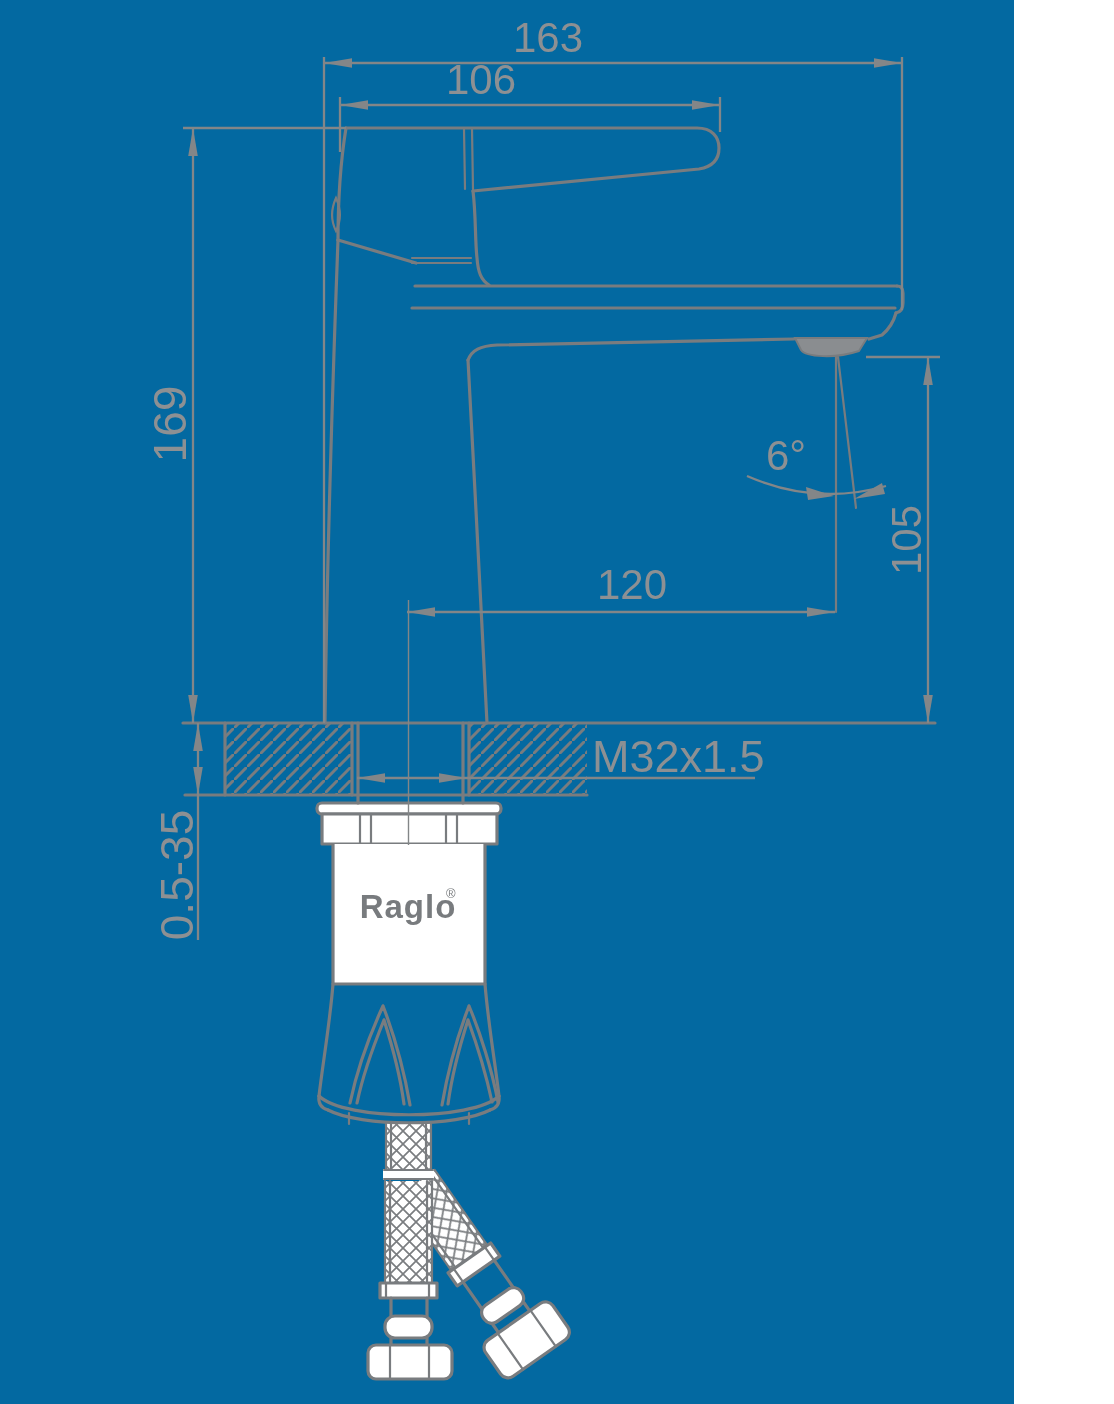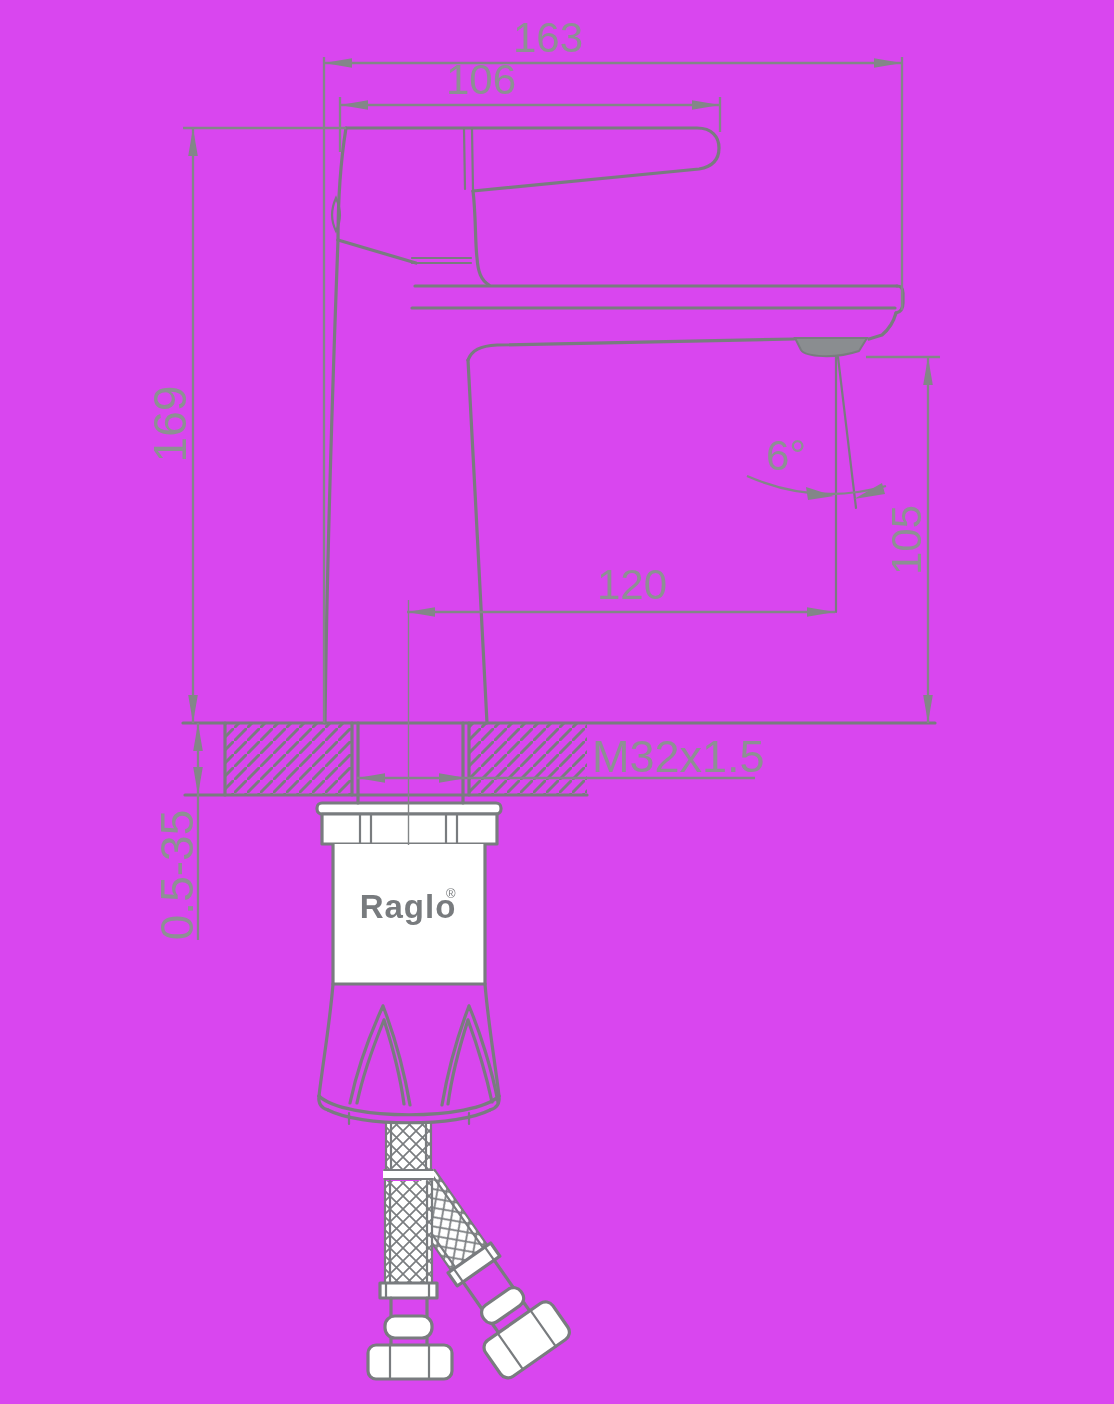--- a/index.html
+++ b/index.html
@@ -1,17 +1,17 @@
 <!DOCTYPE html>
 <html><head>
 <meta charset="utf-8">
 <title>Faucet Technical Drawing</title>
 <style>
   html,body{margin:0;padding:0;background:#ffffff;}
-  #canvas{position:relative;width:1114px;height:1404px;background:#d946ef;overflow:hidden;text-align:right;}
+  #canvas{position:relative;width:1014px;height:1404px;background:#0369a1;overflow:hidden;text-align:right;}
   svg{display:block;}
   text{font-family:"Liberation Sans","DejaVu Sans",sans-serif;fill:#8d9093;}
   .dimtxt{font-size:42px;}
   .dimtxt-lg{font-size:46px;}
   .thread{font-size:45px;}
   .brand{font-size:33px;font-weight:bold;letter-spacing:1px;fill:#787b7e;}
   .reg{font-size:13px;fill:#787b7e;}
   .outline{stroke:#797c7f;stroke-width:3.2;fill:none;stroke-linecap:round;stroke-linejoin:round;}
   .outline-thin{stroke:#797c7f;stroke-width:2.2;fill:none;stroke-linecap:round;}
   .dim{stroke:#838688;stroke-width:2.3;fill:none;}

